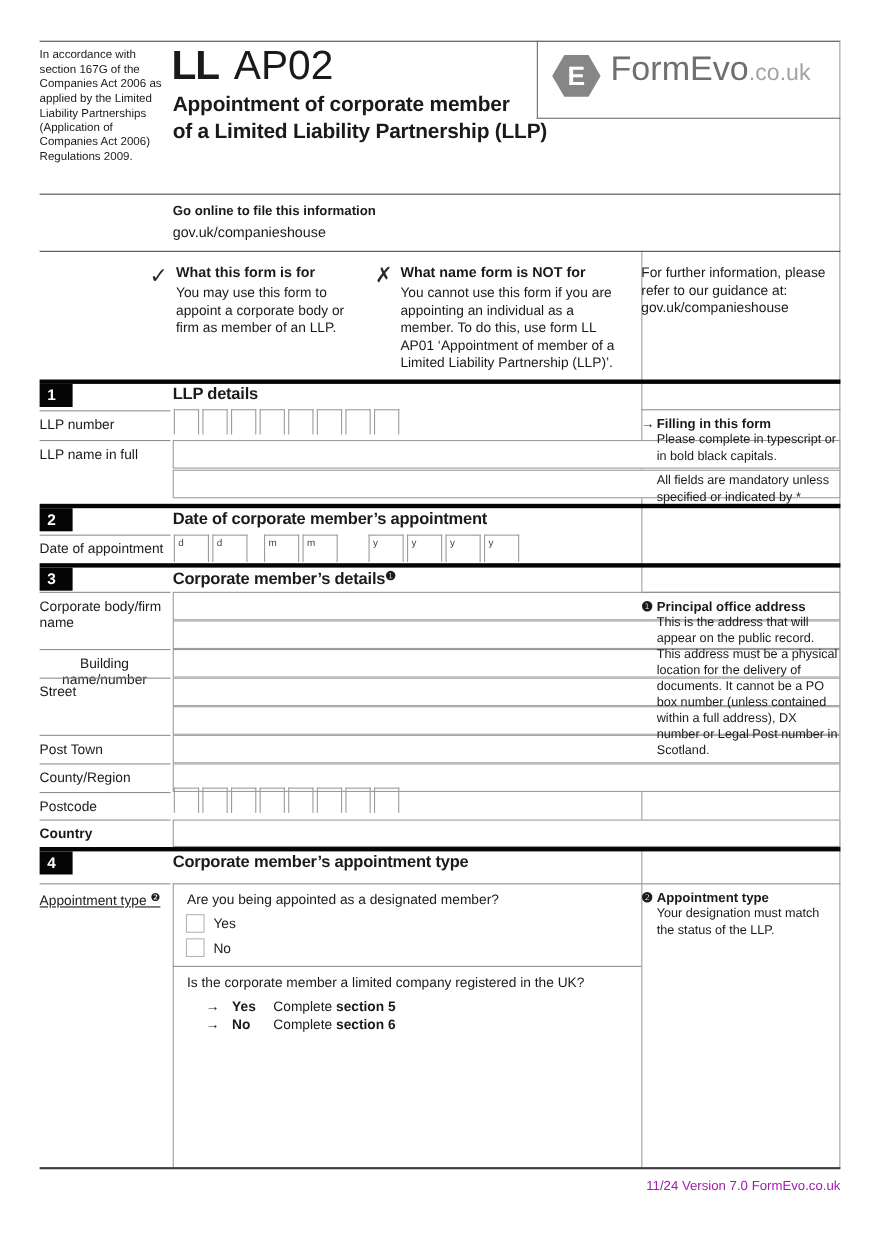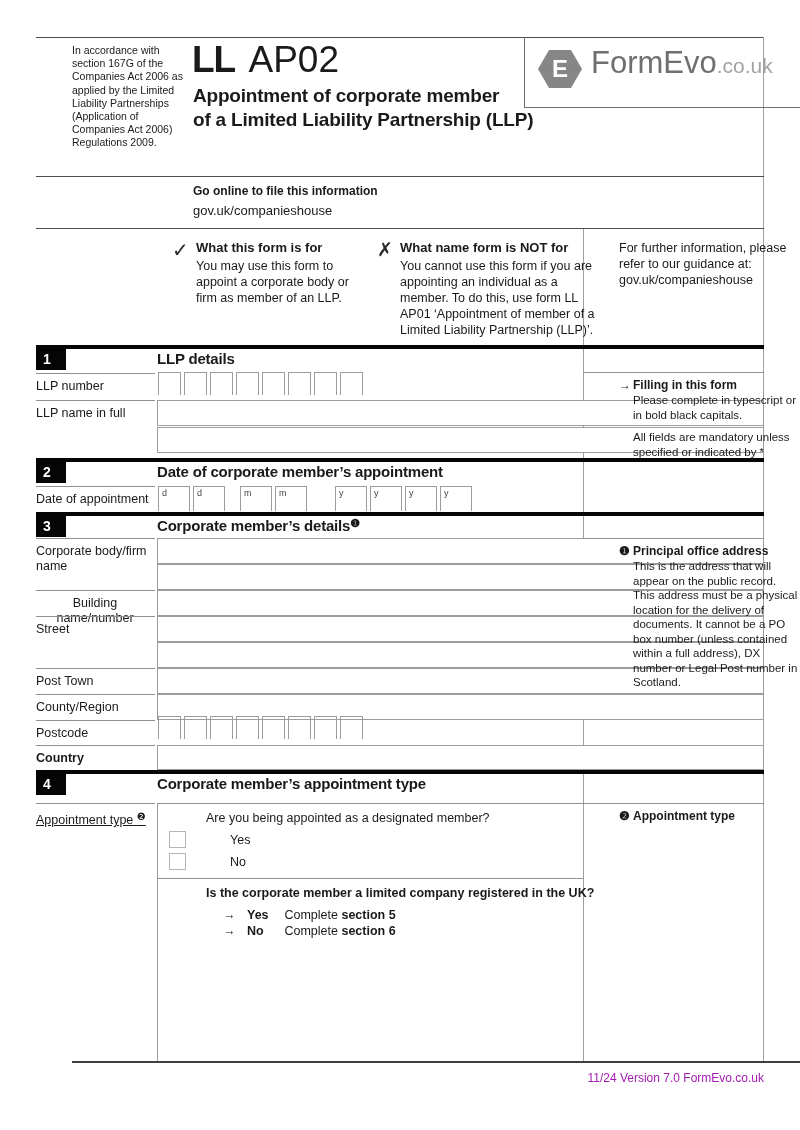--- a/index.html
+++ b/index.html
@@ -1,18 +1,18 @@
 <!DOCTYPE html>
 <html><head>
 <meta charset="utf-8">
 <style>
   html,body{margin:0;padding:0;background:#fff;}
   .page{position:relative;width:800px;height:1130px;background:#fff;overflow:hidden;
         font-family:"Liberation Sans",sans-serif;color:#1a1a1a;}
-  .abs{position:absolute;margin-left:36px;}
+  .abs{position:absolute;}
   .hline{position:absolute;height:1px;background:#4d4d4d;}
   .grayline{position:absolute;height:1px;background:#8f8f8f;}
   .vline{position:absolute;width:1px;background:#9e9e9e;}
   .bar{position:absolute;left:36px;width:728px;height:4px;background:#050505;}
   .numbox{position:absolute;left:36px;width:30px;height:21px;background:#050505;color:#fff;
           font-weight:bold;font-size:14px;line-height:21px;padding-left:7px;box-sizing:border-box;}
   .sectitle{position:absolute;left:157px;font-size:15px;font-weight:bold;letter-spacing:-0.2px;}
   .flabel{position:absolute;left:36px;width:118px;font-size:12.5px;line-height:15px;}
   .labelsep{position:absolute;left:36px;width:119px;height:1px;background:#8f8f8f;}
   .inputbox{position:absolute;left:157px;width:607px;height:26px;border:1px solid #9c9c9c;
@@ -192,35 +192,36 @@
   <div class="grayline" style="left:157px;top:803px;width:426px;"></div>
   <div class="vline" style="left:157px;top:803px;height:258px;background:#9c9c9c;"></div>
   <div class="grayline" style="left:157px;top:878px;width:426px;"></div>
 
   <div class="abs body-text" style="left:170px;top:810px;width:400px;">Are you being appointed as a designated member?</div>
   <div class="checkbox" style="left:169px;top:831px;"></div>
   <div class="abs body-text" style="left:194px;top:832px;">Yes</div>
   <div class="checkbox" style="left:169px;top:853px;"></div>
   <div class="abs body-text" style="left:194px;top:854px;">No</div>
 
-  <div class="abs body-text" style="left:170px;top:885px;width:400px;font-weight:bold;">Is the corporate member a limited company registered in the UK?</div>
+  <div class="abs body-text" style="left:170px;top:885px;width:400px;">Is the corporate member a limited company registered in the UK?</div>
 
   <div class="abs body-text" style="left:187px;top:907px;">
     <span>→</span>
     <span class="optbold" style="display:inline-block;min-width:28px;margin-left:8px;">Yes</span>
     <span style="margin-left:6px;">Complete</span>
     <span class="optbold">section 5</span>
   </div>
   <div class="abs body-text" style="left:187px;top:923px;">
     <span>→</span>
     <span class="optbold" style="display:inline-block;min-width:28px;margin-left:8px;">No</span>
     <span style="margin-left:6px;">Complete</span>
     <span class="optbold">section 6</span>
   </div>
 
   <div class="grayline" style="left:583px;top:803px;width:181px;"></div>
   <div class="abs notetitle" style="left:583px;top:809px;">❷</div>
   <div class="abs notetitle" style="left:597px;top:809px;">Appointment type</div>
+  <div class="abs notebody" style="left:597px;top:824px;width:167px;">Your designation must match the status of the LLP.</div>
 
   <div class="abs" style="left:36px;top:1061px;width:728px;height:2px;background:#3f3f3f;"></div>
   <div class="abs" style="right:36px;top:1071px;font-size:12px;color:#a21caf;">11/24 Version 7.0 FormEvo.co.uk</div>
 
 </div>
 
 </body></html>

